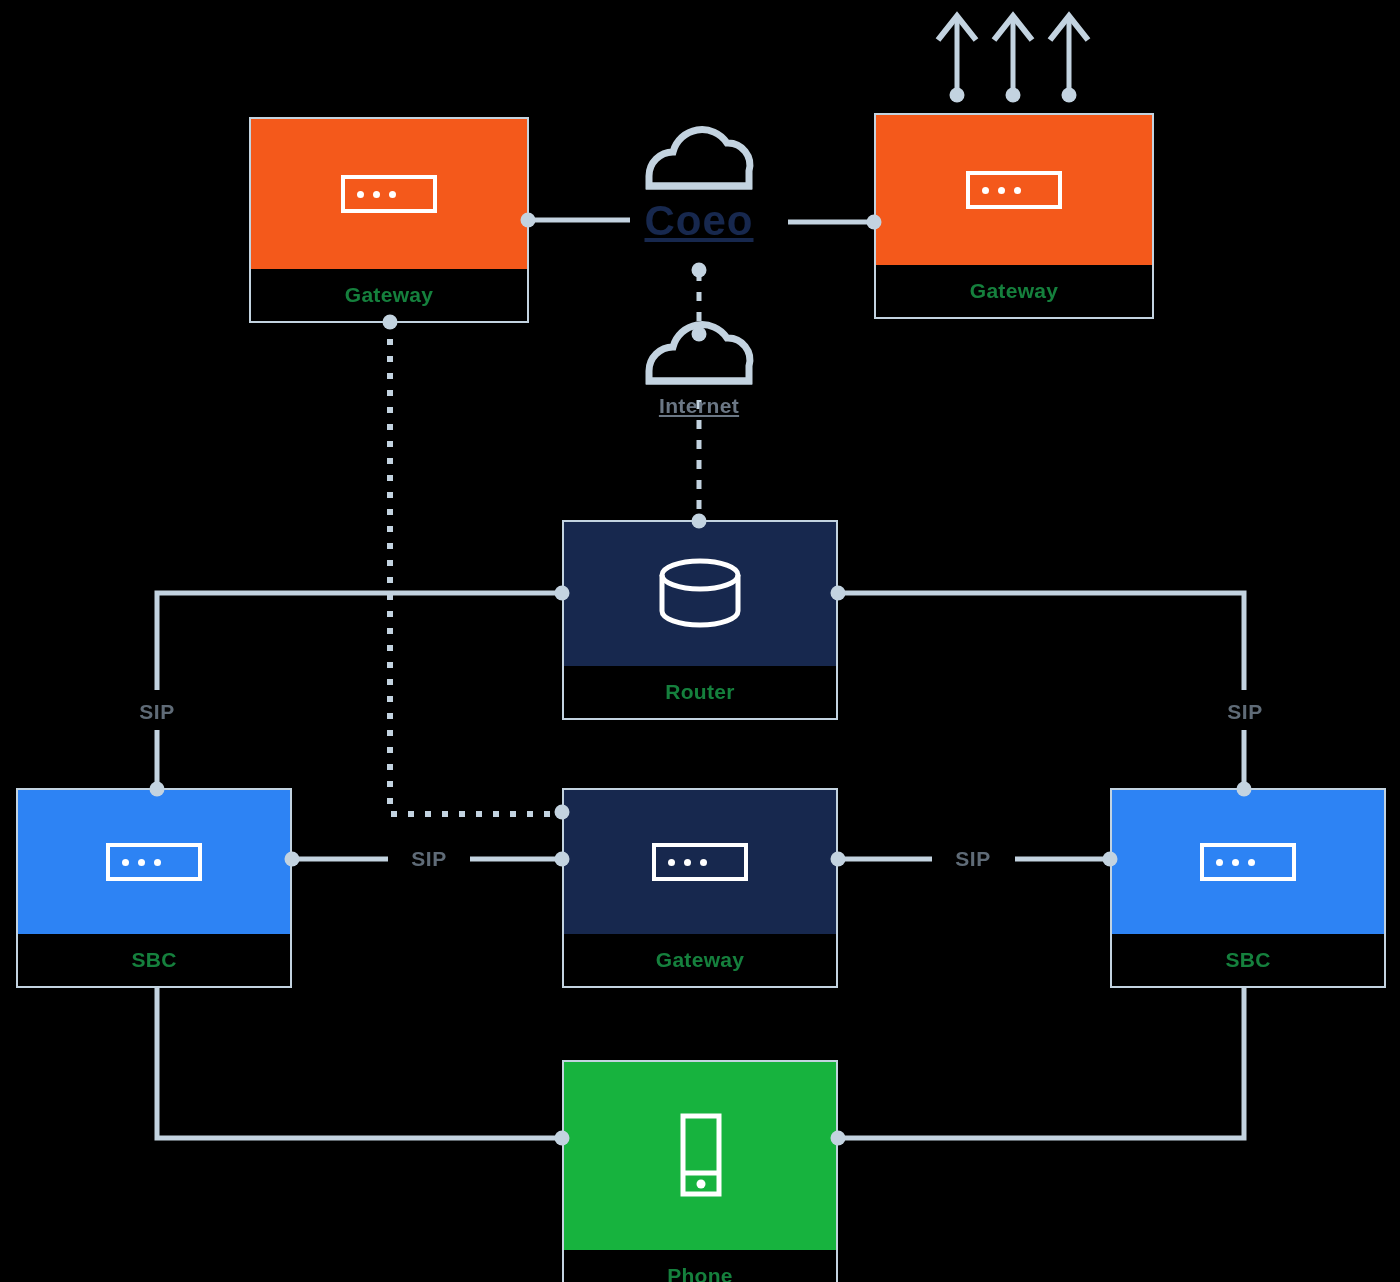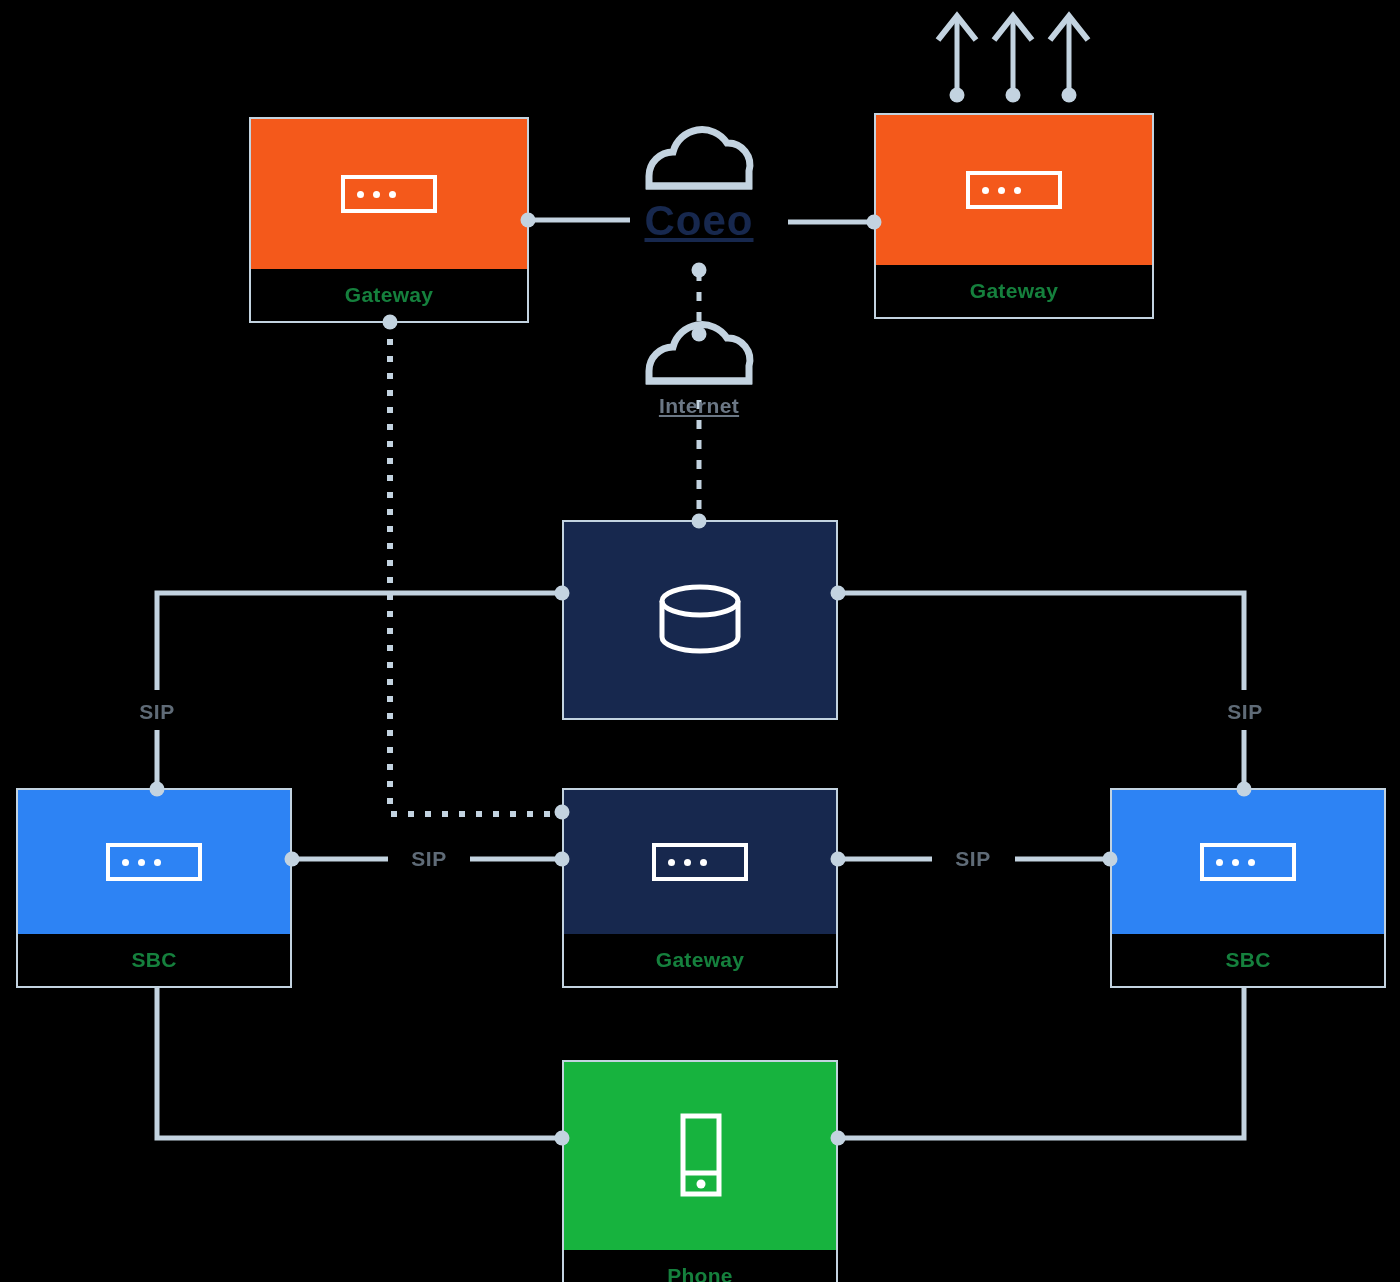--- a/index.html
+++ b/index.html
@@ -203,20 +203,21 @@
 
   <div class="node" style="left:562px; top:520px; width:276px; height:200px;">
     <div class="node-body" style="background:#17284e;">
       <svg width="96" height="80" viewBox="0 0 96 80">
         <g fill="none" stroke="#ffffff" stroke-width="5">
           <ellipse cx="48" cy="21" rx="38" ry="14"></ellipse>
           <path d="M10,21 L10,57 A38,14 0 0 0 86,57 L86,21"></path>
         </g>
       </svg>
     </div>
+    <div class="node-label">Router</div>
   </div>
 
   <div class="node" style="left:16px; top:788px; width:276px; height:200px;">
     <div class="node-body" style="background:#2d83f4;">
       <div class="icon-device">
         <i></i>
           <i></i>
           <i></i>
       </div>
     </div>

